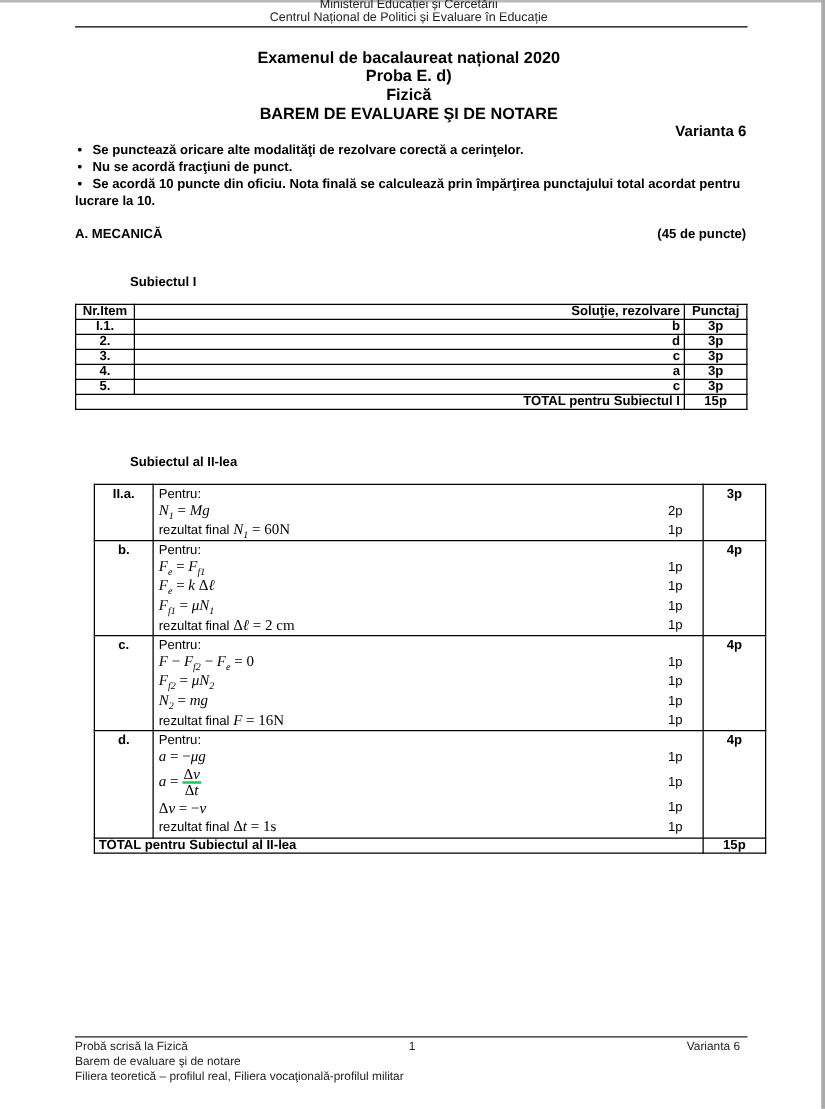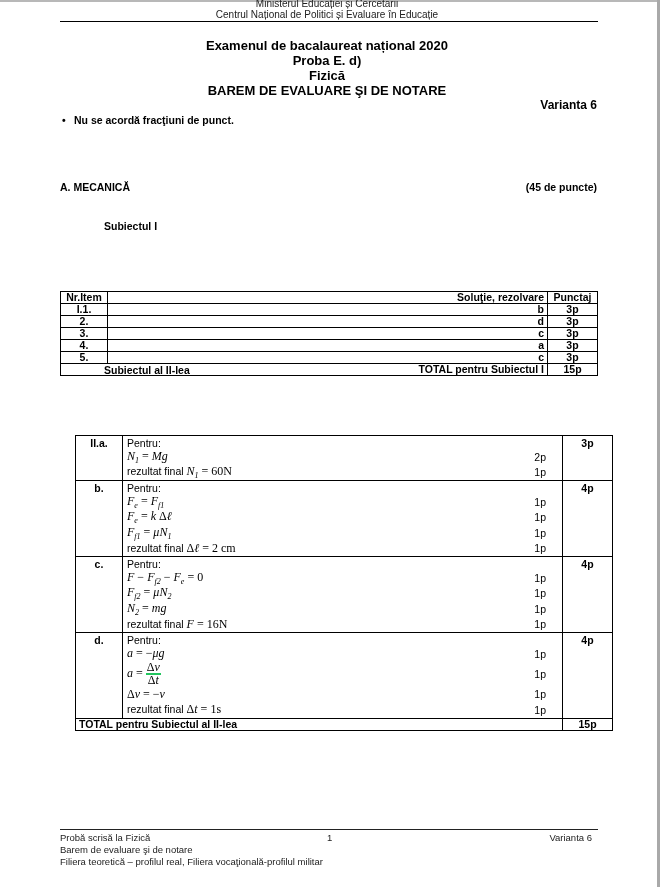--- a/index.html
+++ b/index.html
@@ -13,21 +13,21 @@
   .hdr-rule { position: absolute; left: 60px; top: 21px; width: 538px; height: 1px; background: #000; }
   .title { position: absolute; width: 660px; left: -3px; text-align: center; font-weight: bold; font-size: 13px; line-height: 14px; }
   .varianta { position: absolute; right: 63px; top: 98px; font-weight: bold; font-size: 12px; }
   .bullets { position: absolute; left: 60px; top: 114px; width: 538px; font-weight: bold; font-size: 10.5px; line-height: 13.5px; }
   .bullets .b { display: block; }
   .bullets .dot { display: inline-block; width: 12px; padding-left: 2px; }
   .sec-a { position: absolute; left: 60px; top: 181px; font-weight: bold; font-size: 10.5px; }
   .sec-a-pts { position: absolute; right: 63px; top: 181px; font-weight: bold; font-size: 10.5px; }
   .subj { position: absolute; left: 60px; font-weight: bold; font-size: 10.5px; padding-left: 44px; }
 
-  table { border-collapse: collapse; position: absolute; font-size: 10.5px; margin-top: 48px; }
+  table { border-collapse: collapse; position: absolute; font-size: 10.5px; }
   td, th { border: 1px solid #000; padding: 0 3px; }
   #t1 { left: 60px; top: 243px; width: 538px; }
   #t1 td { height: 11px; line-height: 11px; font-weight: bold; text-align: right; }
   #t1 .c1 { width: 40px; text-align: center; }
   #t1 .c3 { width: 43px; text-align: center; }
 
   #t2 { left: 75px; top: 387px; width: 538px; }
   #t2 td { vertical-align: top; }
   #t2 .c1 { width: 40px; text-align: center; font-weight: bold; padding-top: 1px; }
   #t2 .c3 { width: 43px; text-align: center; font-weight: bold; padding-top: 1px; }
@@ -56,21 +56,23 @@
 <div class="hdr-line" style="top:9px">Centrul Național de Politici și Evaluare în Educație</div>
 <div class="hdr-rule"></div>
 
 <div class="title" style="top:39px">Examenul de bacalaureat național 2020</div>
 <div class="title" style="top:54px">Proba E. d)</div>
 <div class="title" style="top:69px">Fizică</div>
 <div class="title" style="top:84px">BAREM DE EVALUARE ŞI DE NOTARE</div>
 <div class="varianta">Varianta 6</div>
 
 <div class="bullets">
+  <span class="b"><span class="dot">•</span><span>Se punctează oricare alte modalităţi de rezolvare corectă a cerinţelor.</span></span>
   <span class="b"><span class="dot">•</span><span>Nu se acordă fracţiuni de punct.</span></span>
+  <span class="b"><span class="dot">•</span><span>Se acordă 10 puncte din oficiu. Nota finală se calculează prin împărţirea punctajului total acordat pentru lucrare la 10.</span></span>
 </div>
 
 <div class="sec-a">A. MECANICĂ</div>
 <div class="sec-a-pts">(45 de puncte)</div>
 
 <div class="subj" style="top:220px">Subiectul I</div>
 
 <table id="t1">
   <tbody>
       <tr>

